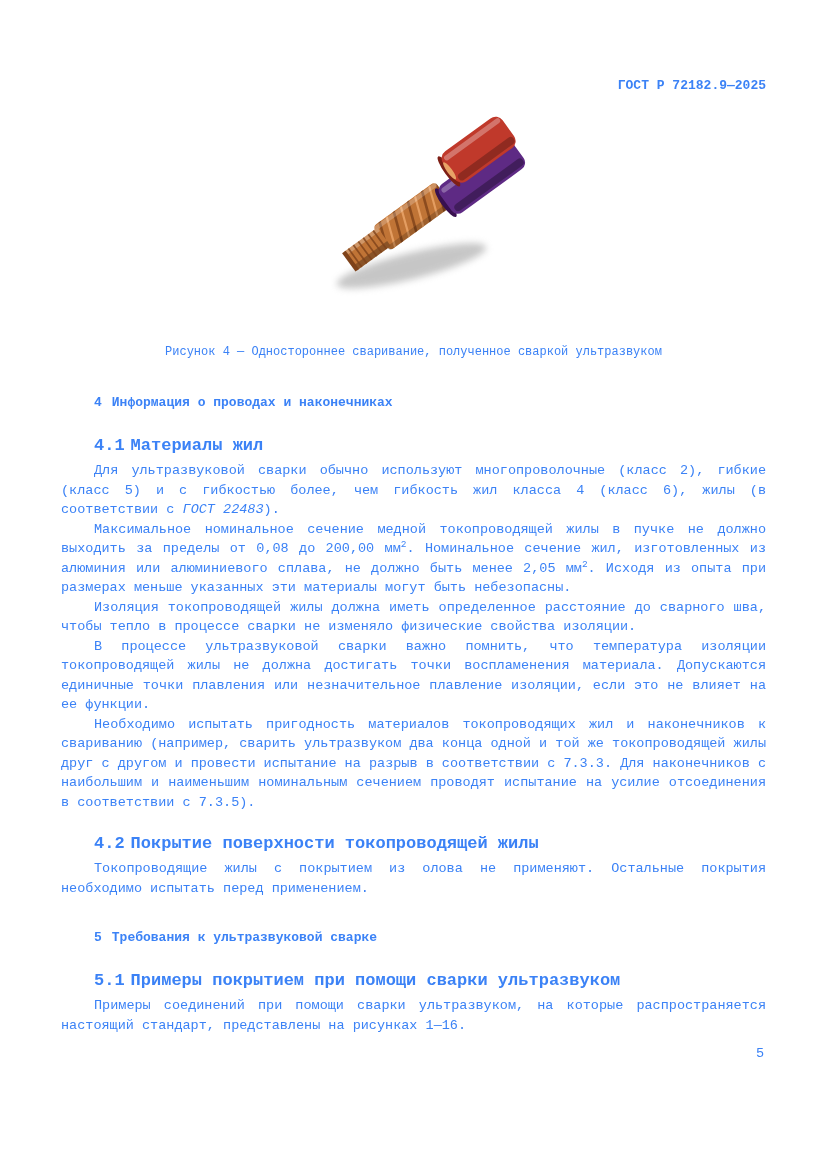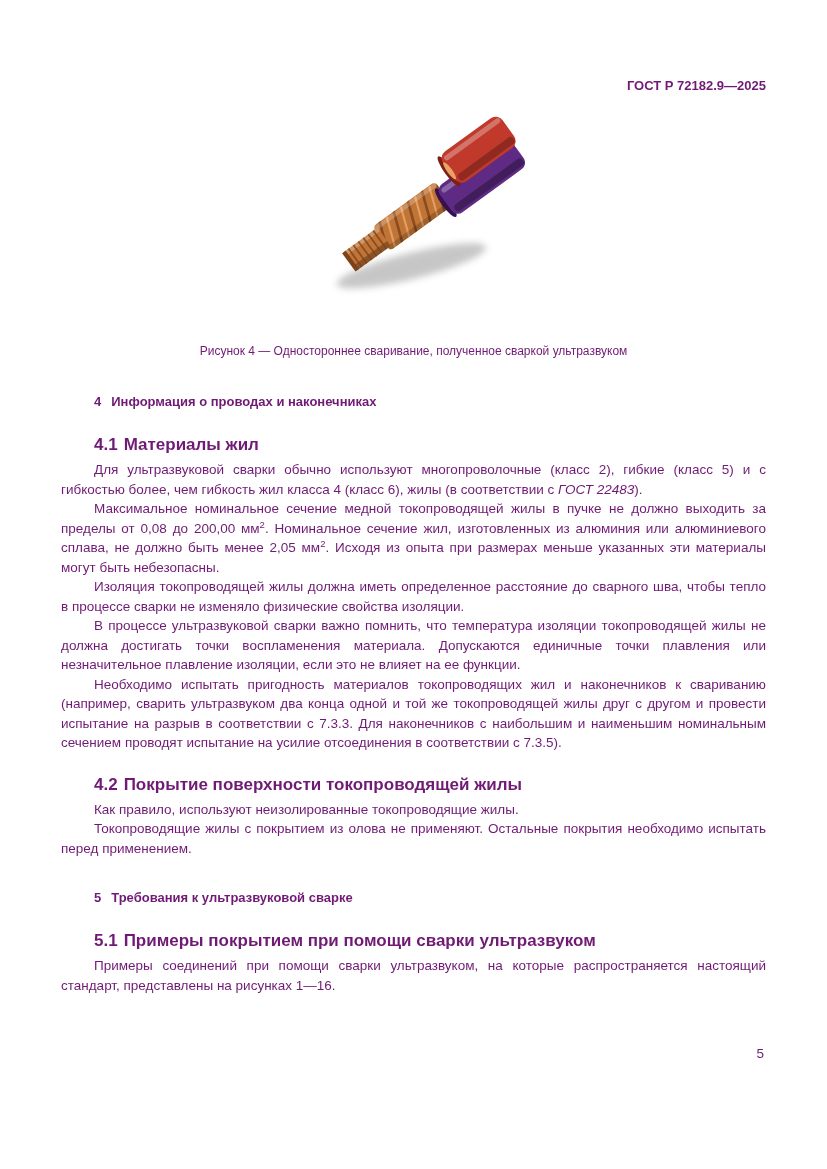--- a/index.html
+++ b/index.html
@@ -2,22 +2,22 @@
 <html lang="ru"><head>
 <meta charset="utf-8">
 <style>
   * { margin: 0; padding: 0; box-sizing: border-box; }
   html, body { background: #ffffff; }
   .page {
     position: relative;
     width: 827px;
     height: 1169px;
     background: #ffffff;
-    font-family: Liberation Sans, sans-serif;
-    color: #701a75;
+    font-family: Liberation Mono, monospace;
+    color: #3b82f6;
     padding: 78px 61px 0 61px;
     overflow: hidden;
   }
   .doc-header {
     text-align: right;
     font-size: 13px;
     font-weight: bold;
     line-height: 15px;
   }
   .figure-block { margin-top: 19px; text-align: center; }
@@ -141,21 +141,20 @@
   <p class="body"><span>Максимальное номинальное сечение медной токопроводящей жилы в пучке не должно выходить за пределы от 0,08 до 200,00 мм</span><sup>2</sup><span>. Номинальное сечение жил, изготовленных из алюминия или алюминиевого сплава, не должно быть менее 2,05 мм</span><sup>2</sup><span>. Исходя из опыта при размерах меньше указанных эти материалы могут быть небезопасны.</span></p>
 
   <p class="body">Изоляция токопроводящей жилы должна иметь определенное расстояние до сварного шва, чтобы тепло в процессе сварки не изменяло физические свойства изоляции.</p>
 
   <p class="body">В процессе ультразвуковой сварки важно помнить, что температура изоляции токопроводящей жилы не должна достигать точки воспламенения материала. Допускаются единичные точки плавления или незначительное плавление изоляции, если это не влияет на ее функции.</p>
 
   <p class="body">Необходимо испытать пригодность материалов токопроводящих жил и наконечников к свариванию (например, сварить ультразвуком два конца одной и той же токопроводящей жилы друг с другом и провести испытание на разрыв в соответствии с 7.3.3. Для наконечников с наибольшим и наименьшим номинальным сечением проводят испытание на усилие отсоединения в соответствии с 7.3.5).</p>
 
   <h3 class="sub-heading"><span class="num">4.2</span><span>Покрытие поверхности токопроводящей жилы</span></h3>
 
-  <p class="body">Как правило, используют неизолированные токопроводящие жилы.</p>
 
   <p class="body">Токопроводящие жилы с покрытием из олова не применяют. Остальные покрытия необходимо испытать перед применением.</p>
 
   <h2 class="section-heading section5"><span class="num">5</span><span>Требования к ультразвуковой сварке</span></h2>
 
   <h3 class="sub-heading"><span class="num">5.1</span><span>Примеры покрытием при помощи сварки ультразвуком</span></h3>
 
   <p class="body">Примеры соединений при помощи сварки ультразвуком, на которые распространяется настоящий стандарт, представлены на рисунках 1—16.</p>
 
   <div class="page-number">5</div>

